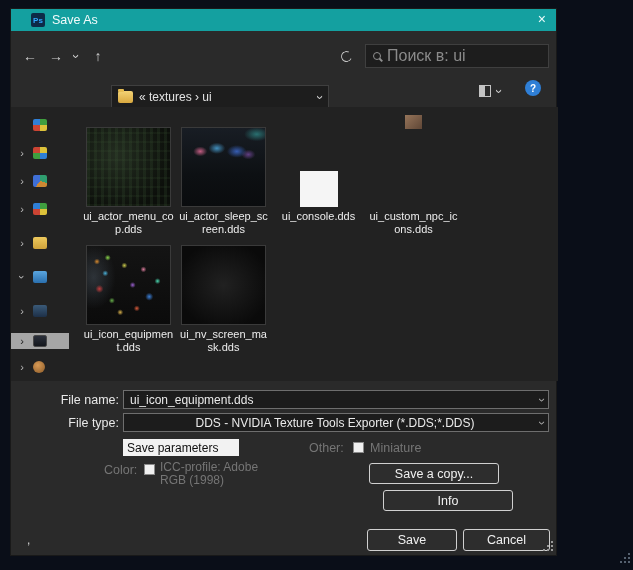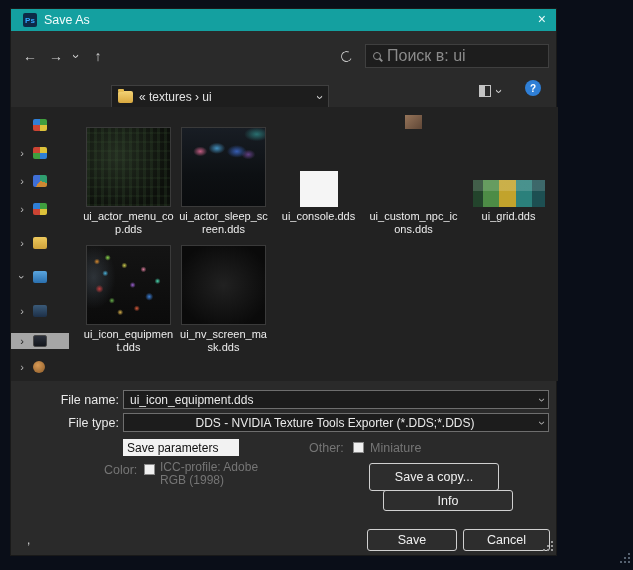--- a/index.html
+++ b/index.html
@@ -10,21 +10,21 @@
     position:relative; overflow:hidden;
     color:#e8e8e8;
   }
   .dialog {
     position:absolute; left:10px; top:8px; width:547px; height:548px;
     background:#2a2a2a; border:1px solid #191919;
   }
   
   .titlebar {
     position:absolute; left:0; top:0; width:100%; height:22px;
-    background:#14a0a0; display:flex; align-items:center; padding:0 12px; gap:7px;
+    background:#14a0a0; display:flex; align-items:center; padding:0 20px; gap:7px;
   }
   .ps-logo {
     width:14px; height:14px; background:#0d2a47; color:#31a8ff;
     font-size:8px; font-weight:bold; display:flex; align-items:center; justify-content:center;
     border-radius:2px;
   }
   .wtitle { font-size:12.5px; color:#f2fbfb; }
   .closebtn { position:absolute; right:10px; top:2px; font-size:14px; color:#eafafa; cursor:pointer; }
   
   .navbtn {
@@ -258,26 +258,20 @@
           <div class="thumb t-console"></div>
         </div>
       <div class="fname">ui_console.dds</div>
     </div>
     <div class="cell r1" style="left:355px;top:8px">
       <div class="thumbwrap top">
           <div class="thumb t-npc"></div>
         </div>
       <div class="fname">ui_custom_npc_icons.dds</div>
     </div>
-    <div class="cell r1" style="left:450px;top:8px">
-      <div class="thumbwrap">
-          <div class="thumb t-grid"></div>
-        </div>
-      <div class="fname">ui_grid.dds</div>
-    </div>
     <div class="cell r2" style="left:70px;top:128px">
       <div class="thumbwrap">
           <div class="thumb t-equip"></div>
         </div>
       <div class="fname">ui_icon_equipment.dds</div>
     </div>
     <div class="cell r2" style="left:165px;top:128px">
       <div class="thumbwrap">
           <div class="thumb t-mask"></div>
         </div>
@@ -300,21 +294,21 @@
   <div class="saveparams">Save parameters</div>
 
   <span class="gray" style="left:298px;top:432px">Other:</span>
   <span class="cb" style="left:342px;top:433px"></span>
   <span class="gray" style="left:359px;top:432px">Miniature</span>
 
   <span class="gray" style="left:93px;top:454px">Color:</span>
   <span class="cb" style="left:133px;top:455px"></span>
   <span class="icc">ICC-profile: Adobe RGB (1998)</span>
 
-  <button class="btn" style="left:358px;top:454px;width:130px;height:28px">Save a copy...</button>
+  <button class="btn" style="left:358px;top:454px;width:130px;height:21px">Save a copy...</button>
   <button class="btn" style="left:372px;top:481px;width:130px;height:21px">Info</button>
   <button class="btn" style="left:356px;top:520px;width:90px;height:22px">Save</button>
   <button class="btn" style="left:452px;top:520px;width:87px;height:22px">Cancel</button>
 
   <span class="stray">,</span>
   <span class="grip"></span>
 </div>
 
 <span class="outer-grip"></span>
 

